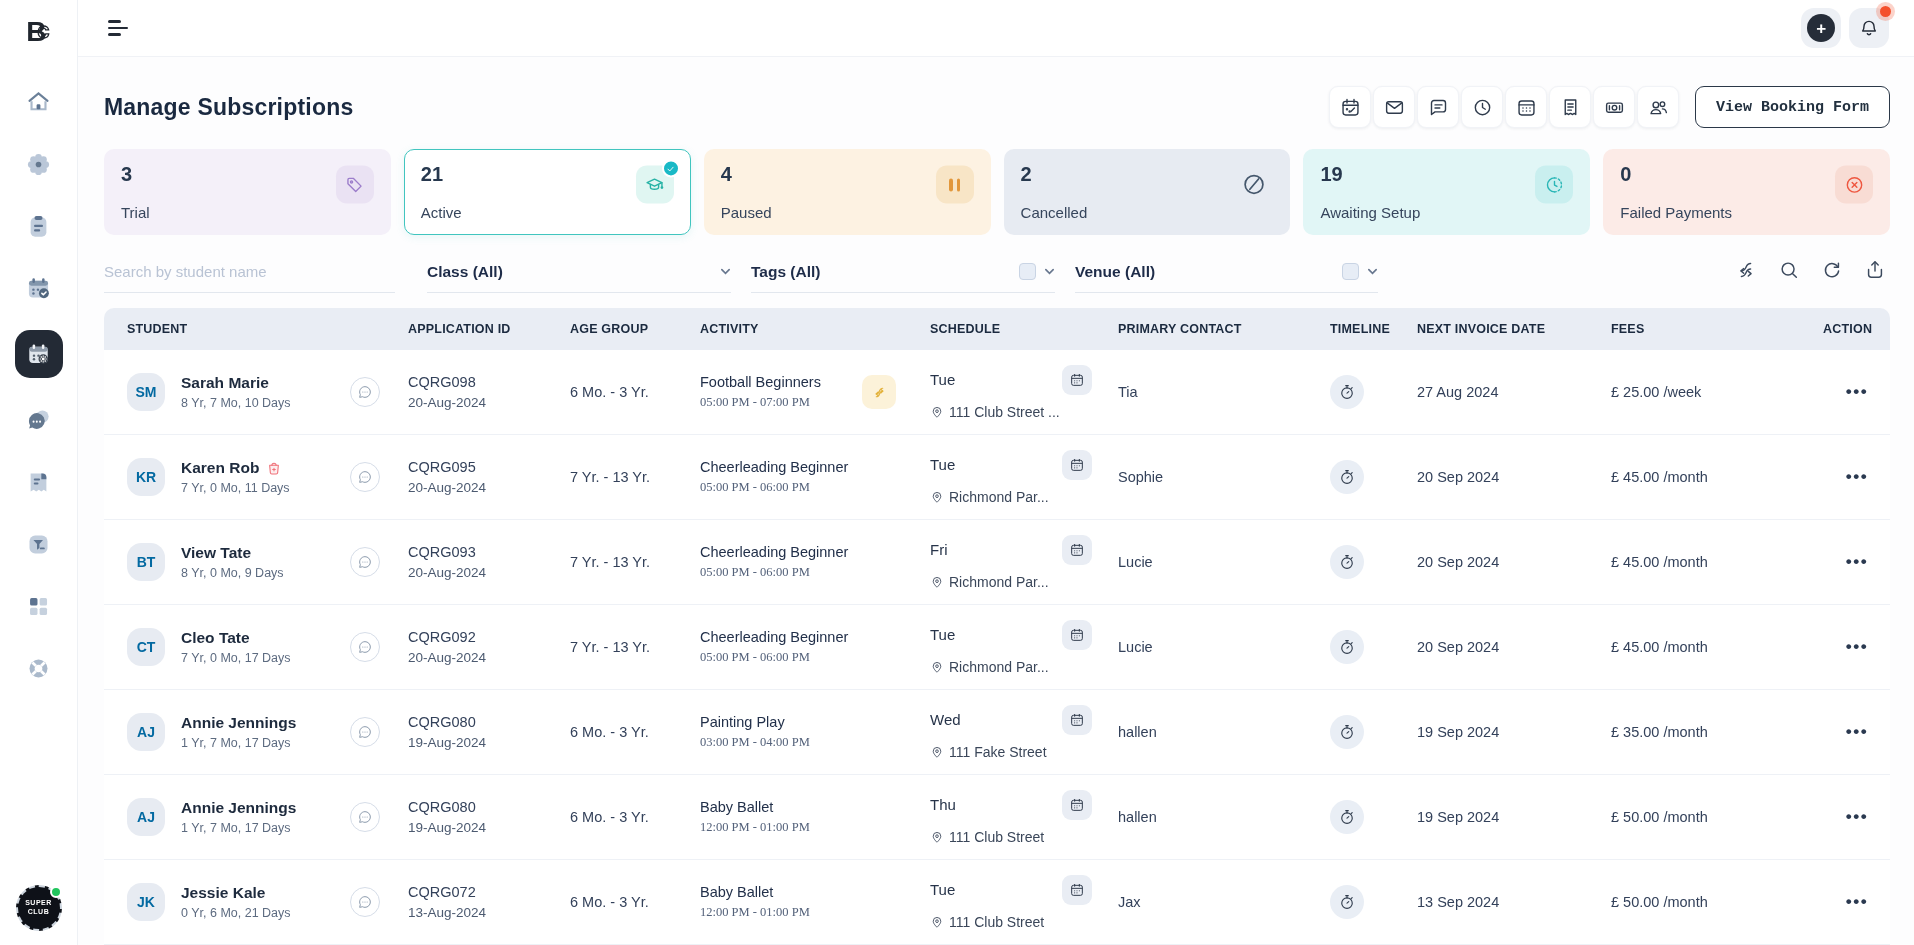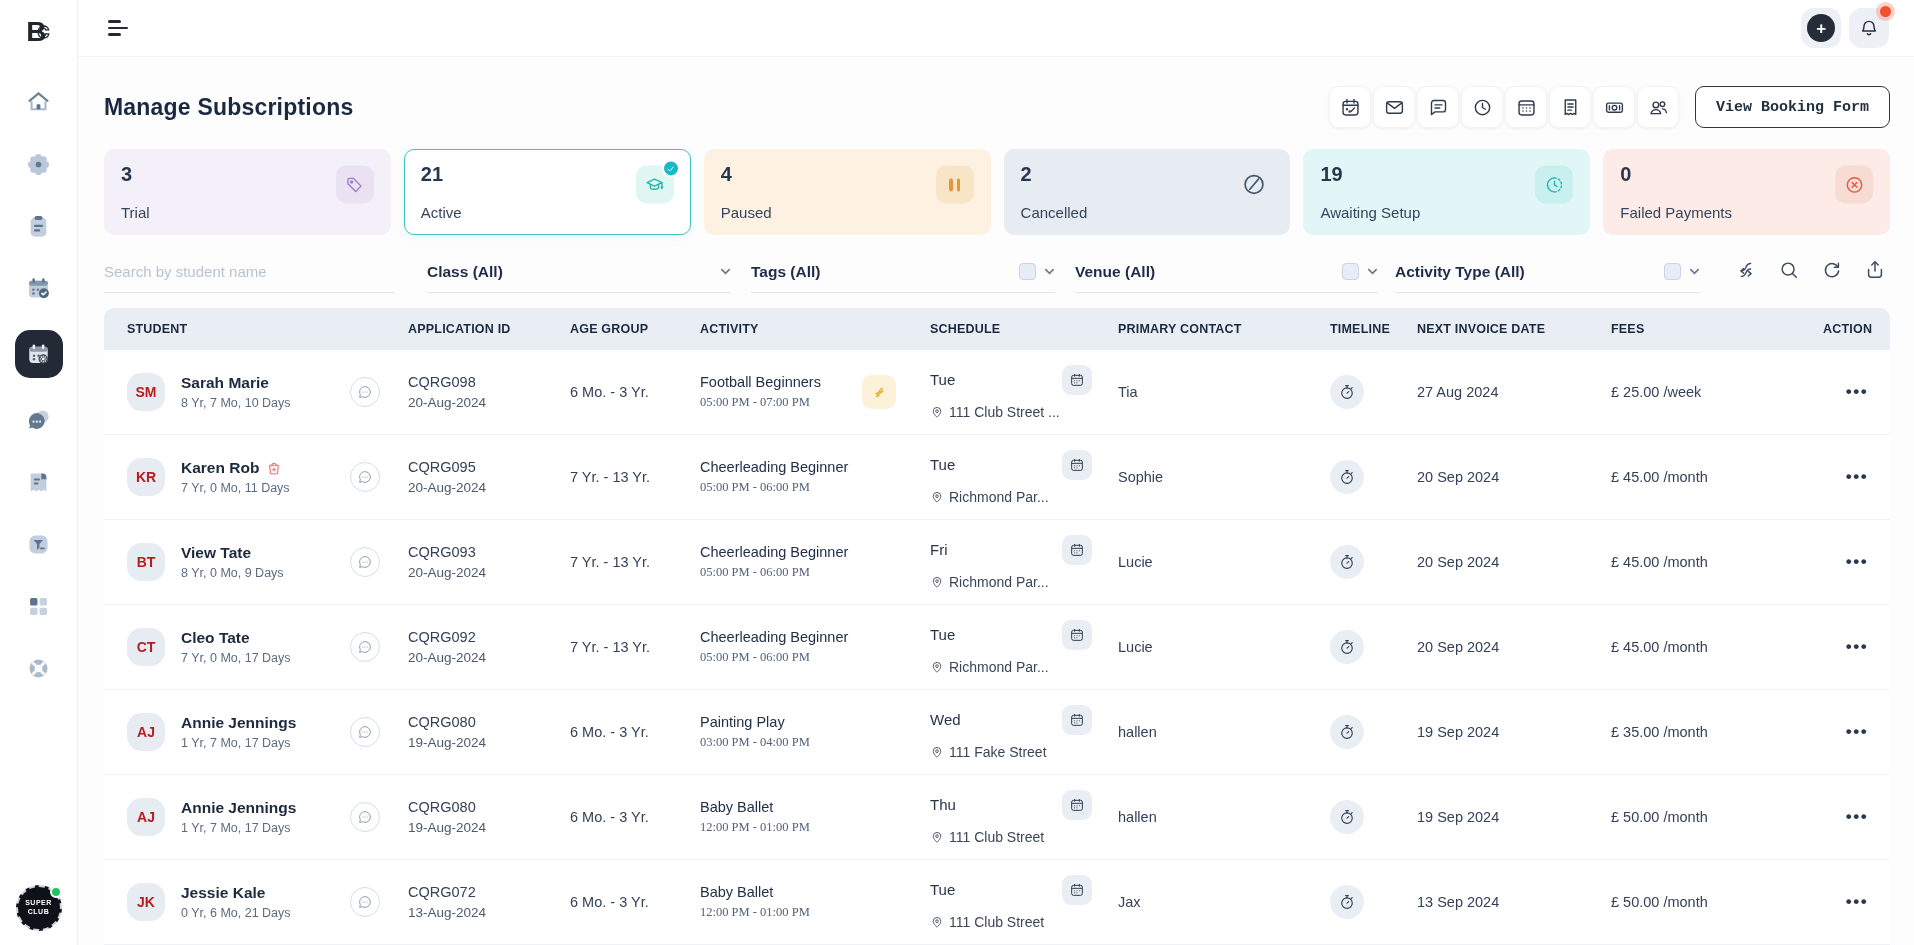--- a/index.html
+++ b/index.html
@@ -85,21 +85,21 @@
 
   
   .table { margin-top:15px; }
   .grid-row { display:grid; grid-template-columns:223px 58px 162px 130px 162px 68px 188px 212px 87px 194px 212px 1fr;
               padding:0 18px 0 23px; align-items:center; }
   .thead { background:#e9edf4; border-radius:10px 10px 0 0; height:42px; }
   .thead .th { font-size:12.5px; font-weight:700; color:#1b2a3f; letter-spacing:.2px; }
   .th-action { text-align:right; }
   .trow { height:85px; background:#fff; border-bottom:1px solid #eef1f6; }
   .student-cell { display:flex; align-items:center; gap:16px; }
-  .avatar { width:38px; height:38px; border-radius:38%; background:#e7ebf2; color:#b91c1c; font-size:14px; font-weight:700;
+  .avatar { width:38px; height:38px; border-radius:38%; background:#e7ebf2; color:#0369a1; font-size:14px; font-weight:700;
             display:flex; align-items:center; justify-content:center; flex:0 0 38px; }
   .s-name { font-size:15.5px; font-weight:600; color:#1d2a3d; display:flex; align-items:center; gap:7px; white-space:nowrap; }
   .s-age { font-size:12.5px; color:#5d6b80; margin-top:4px; white-space:nowrap; }
   .chat-btn { width:30px; height:30px; border-radius:50%; border:1px solid #d6dde8; display:flex; align-items:center; justify-content:center; cursor:pointer; background:#fff; }
   .chat-btn svg { width:16px; height:16px; stroke:#8292a6; fill:none; stroke-width:1.4; }
   .cell-main { font-size:14.5px; color:#33415a; white-space:nowrap; }
   .cell-sub { font-size:13.5px; color:#4c5a70; margin-top:5px; white-space:nowrap; }
   .act-name { font-size:14.5px; color:#22304a; font-weight:500; white-space:nowrap; }
   .act-time { font-size:12.5px; color:#53617a; margin-top:5px; white-space:nowrap;font-family:Liberation Serif, serif; }
   .swap-badge { width:34px; height:34px; border-radius:10px; background:#fcf2d9; display:flex; align-items:center; justify-content:center; }
@@ -423,29 +423,20 @@
         </div>
         <div class="f-field f-select w-venue">
           <span class="f-label">Venue (All)</span>
           <span class="f-right">
               <i class="checkbox"></i>
               <svg class="chev" viewBox="0 0 12 12">
                 <path d="m2 4 4 4 4-4"></path>
               </svg>
             </span>
         </div>
-        <div class="f-field f-select w-activity">
-          <span class="f-label">Activity Type (All)</span>
-          <span class="f-right">
-              <i class="checkbox"></i>
-              <svg class="chev" viewBox="0 0 12 12">
-                <path d="m2 4 4 4 4-4"></path>
-              </svg>
-            </span>
-        </div>
         <div class="filter-actions">
           <div class="fa-btn">
               <svg viewBox="0 0 24 24">
                 <path d="M17 5c-6.5 0-3.5 8-10 8"></path>
                 <path d="m9.5 10.5-3 2.5 3 2.5"></path>
                 <path d="M7 19c6.5 0 3.5-8 10-8"></path>
                 <path d="m14.5 13.5 3-2.5-3-2.5" transform="translate(0,5)"></path>
               </svg>
             </div>
           <div class="fa-btn">

